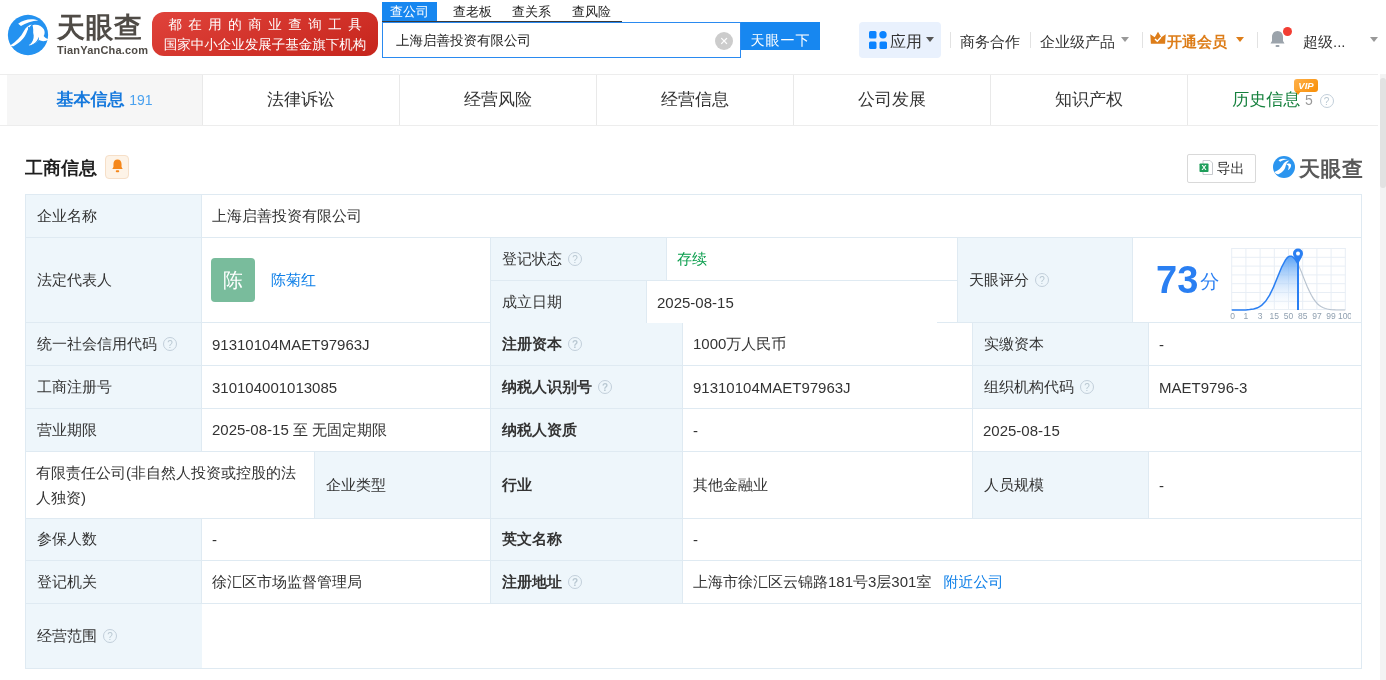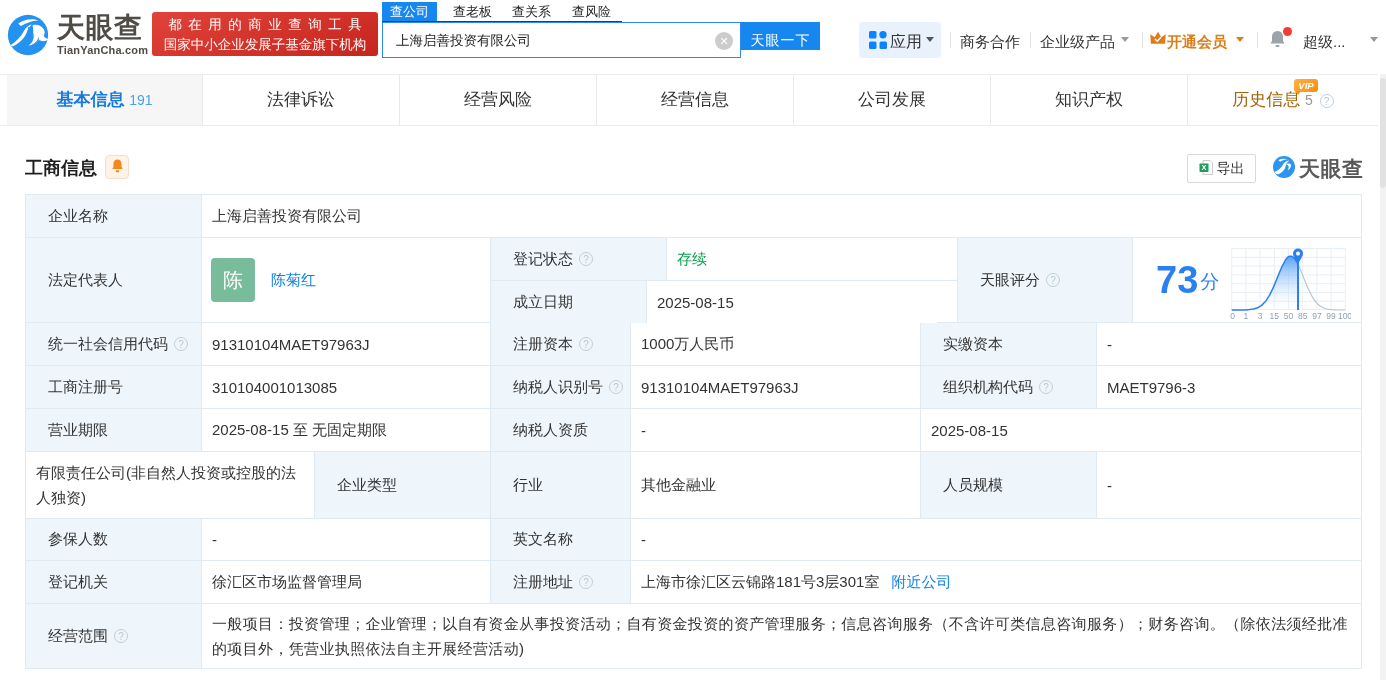--- a/index.html
+++ b/index.html
@@ -2,21 +2,21 @@
 <html><head><meta charset="utf-8">
 <style>
 *{margin:0;padding:0;box-sizing:border-box;}
 html,body{width:1386px;height:680px;overflow:hidden;background:#fff;
 font-family:"Liberation Sans",sans-serif;color:#333;}
 .abs{position:absolute;}
 #page{position:relative;width:1386px;height:680px;background:#fff;}
 
 .logotxt{left:57px;top:14px;font-size:28px;font-weight:bold;color:#4f4b46;letter-spacing:.5px;line-height:1;}
 .logosub{left:57px;top:44px;font-size:11px;font-weight:bold;color:#4f4b46;letter-spacing:.2px;}
-.redbox{left:152px;top:12px;width:226px;height:44px;background:linear-gradient(160deg,#e0433b,#c6251c);border-radius:3px;color:#fff;text-align:center;}
+.redbox{left:152px;top:12px;width:226px;height:44px;background:linear-gradient(160deg,#e0433b,#c6251c);border-radius:12px;color:#fff;text-align:center;}
 .redbox .l1{margin-top:4px;font-size:13.5px;letter-spacing:6.5px;white-space:nowrap;text-indent:6.5px;}
 .redbox .l2{font-size:13.5px;margin-top:2px;letter-spacing:0;}
 .stab{top:2px;height:19px;line-height:19px;font-size:13px;color:#252525;}
 .stabact{left:382px;top:2px;width:55px;height:19px;background:#1787f0;color:#fff;text-align:center;line-height:19px;font-size:13px;}
 .stabline{left:382px;top:20.5px;width:240px;height:2px;background:#3a3a3a;}
 .searchbox{left:382px;top:22px;width:359px;height:36px;border:1px solid #2a8af0;background:#fff;}
 .searchtxt{left:396px;top:32px;font-size:13.5px;color:#222;}
 .clear{left:715px;top:32px;width:18px;height:18px;border-radius:50%;background:#ccc;color:#fff;font-size:11px;text-align:center;line-height:18px;}
 .searchbtn{left:741px;top:22px;width:79px;height:28px;background:#1787f0;color:#fff;font-size:14px;text-align:center;line-height:36px;letter-spacing:1px;}
 .apppill{left:859px;top:22px;width:82px;height:36px;background:#e9f1fd;border-radius:4px;}
@@ -26,36 +26,36 @@
 .hitem{top:32.5px;font-size:15px;color:#333;}
 .orange{color:#dd7d19;}
 .reddot{left:1283px;top:27px;width:9px;height:9px;border-radius:50%;background:#f23d33;}
 
 .nav{left:0;top:74px;width:1378px;height:52px;border-top:1px solid #ededed;border-bottom:1px solid #ededed;background:#fff;}
 .ntab{top:75px;height:50px;line-height:50px;text-align:center;font-size:17px;color:#333;border-left:1px solid #e9e9e9;}
 .ntab1{left:7px;width:195px;background:#f6f6f6;border-left:none;}
 .ntab1 b{color:#1679dd;font-weight:bold;}
 .ntab1 span{color:#4aa1ef;font-size:14px;}
 .n5{color:#999;font-size:14px;}
-.hist{color:#a16207;}
+.hist{color:#15803d;}
 .vip{left:1294px;top:79px;width:24px;height:13px;background:linear-gradient(135deg,#ffb14a,#f88e06);border-radius:3px;color:#fff;font-size:9.5px;font-weight:bold;font-style:italic;text-align:center;line-height:13px;}
 .viptail{left:1295px;top:91px;width:0;height:0;border-left:3px solid transparent;border-right:3px solid transparent;border-top:4px solid #f89310;}
 
 .sectitle{left:25px;top:156px;font-size:18px;font-weight:bold;color:#1f1f1f;}
 .bellbadge{left:105px;top:155px;width:24px;height:24px;background:#fdf3e7;border:1px solid #f6dfc8;border-radius:4px;text-align:center;}
 .exportbtn{left:1187px;top:154px;width:69px;height:29px;border:1px solid #d9d9d9;border-radius:2px;background:#fff;font-size:14px;color:#333;text-align:center;line-height:27px;}
 .minilogotxt{left:1299px;top:155px;font-size:21px;font-weight:bold;color:#595959;letter-spacing:.5px;}
 
 .tbl{left:25px;top:194px;width:1337px;border:1px solid #dfeaf2;border-bottom:none;font-size:15px;}
 .row{position:relative;display:flex;border-bottom:1px solid #dfeaf2;}
 .cell{display:flex;align-items:center;border-right:1px solid #dfeaf2;}
 .cell:last-child{border-right:none;}
-.lbl{background:#eef6fb;padding-left:22px;color:#333;}
+.lbl{background:#eef6fb;padding-left:11px;color:#333;}
 .val{padding-left:10px;background:#fff;}
-.w1{width:176px;}.w2{width:289px;}.w3{width:140px;}.w4{width:290px;}.w5{width:176px;}.w6{width:229px;flex:1;}
+.w1{width:176px;}.w2{width:289px;}.w3{width:192px;font-weight:bold;}.w4{width:290px;}.w5{width:176px;}.w6{width:229px;flex:1;}
 .qm{display:inline-block;width:14px;height:14px;border:1px solid #c2cfda;border-radius:50%;color:#b9c8d2;font-size:10px;line-height:13px;text-align:center;margin-left:6px;flex:none;}
 .green{color:#0a9e4d;}
 a.lnk{color:#1080e8;text-decoration:none;}
 .avatar{width:44px;height:44px;background:#79bc9c;border-radius:4px;color:#fff;font-size:20px;display:flex;align-items:center;justify-content:center;margin-left:-1px;}
 .subrow{display:flex;height:43px;border-bottom:1px solid #dfeaf2;justify-content:flex-end;}
 .subrow2{display:flex;height:42px;}
 .score73{font-size:38px;font-weight:bold;color:#2a7ff2;line-height:1;}
 .scorefen{font-size:19px;color:#2a7ff2;margin:8px 0 0 2px;}
 
 .sbar{left:1380px;top:74px;width:6px;height:606px;background:#f3f3f3;}
@@ -263,19 +263,18 @@
       <div class="cell val" style="flex:1;">-</div>
     </div>
     <div class="row" style="height:43px;">
       <div class="cell lbl w1">登记机关</div>
       <div class="cell val w2">徐汇区市场监督管理局</div>
       <div class="cell lbl w3">注册地址<span class="qm">?</span></div>
       <div class="cell val" style="flex:1;">上海市徐汇区云锦路181号3层301室<a class="lnk" style="margin-left:12px;">附近公司</a></div>
     </div>
     <div class="row" style="height:65px;">
       <div class="cell lbl w1">经营范围<span class="qm">?</span></div>
-      <div class="cell val" style="flex:1;line-height:25px;letter-spacing:0.35px;">一般项目：投资管理；企业管理；以自有资金从事投资活动；自有资金投资的资产管理服务；信息咨询服务（不含许可类信息咨询服务）；财务咨询。（除依法须经批准<br>的项目外，凭营业执照依法自主开展经营活动)</div>
     </div>
   </div>
 
   <div class="abs sbar"></div>
   <div class="abs sthumb"></div>
 </div>
 
 </body></html>

